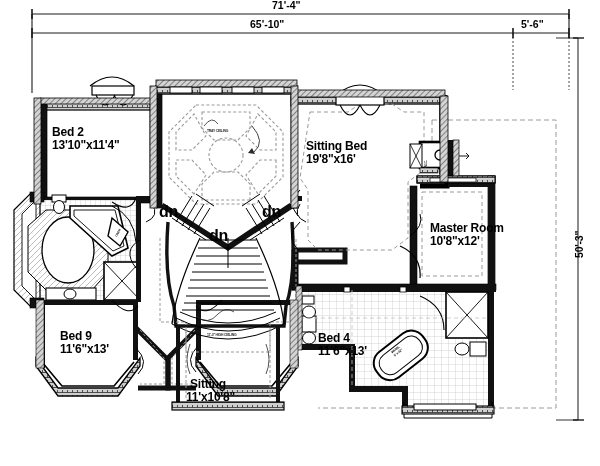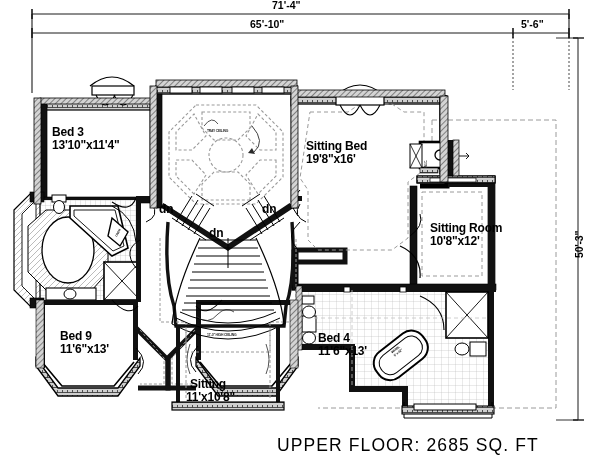--- a/index.html
+++ b/index.html
@@ -32,21 +32,21 @@
   }
   .room-name {
     font-size: 12px;
     font-weight: 600;
   }
   .room-dim {
     font-size: 12px;
     font-weight: 600;
   }
   .dn-lbl {
-    font-size: 12px;
+    font-size: 16px;
     font-weight: 700;
   }
   .dim-lbl {
     font-size: 10.5px;
     font-weight: 700;
     letter-spacing: 0px;
   }
   .dim-lbl-vert {
     font-size: 10.5px;
     font-weight: 700;
@@ -442,27 +442,27 @@
 
     <g stroke="#000" stroke-width="0.9" fill="#ffffff">
       <rect x="170" y="87" width="22" height="6"></rect>
       <rect x="200" y="87" width="22" height="6"></rect>
       <rect x="232" y="87" width="22" height="6"></rect>
       <rect x="262" y="87" width="22" height="6"></rect>
     </g>
 
   </svg>
 
-  <div class="lbl room-name" style="left:52px; top:126px;">Bed 3</div>
+  <div class="lbl room-name" style="left:52px; top:126px;">Bed 2</div>
   <div class="lbl room-dim" style="left:52px; top:139px;">13'10"x11'4"</div>
 
   <div class="lbl room-name" style="left:306px; top:140px;">Sitting Bed</div>
   <div class="lbl room-dim" style="left:306px; top:153px;">19'8"x16'</div>
 
-  <div class="lbl room-name" style="left:430px; top:222px;">Sitting Room</div>
+  <div class="lbl room-name" style="left:430px; top:222px;">Master Room</div>
   <div class="lbl room-dim" style="left:430px; top:235px;">10'8"x12'</div>
 
   <div class="lbl room-name" style="left:60px; top:330px;">Bed 9</div>
   <div class="lbl room-dim" style="left:60px; top:343px;">11'6"x13'</div>
 
   <div class="lbl room-name" style="left:318px; top:332px;">Bed 4</div>
   <div class="lbl room-dim" style="left:318px; top:345px;">11'6"x13'</div>
 
   <div class="lbl room-name" style="left:190px; top:378px;">Sitting</div>
   <div class="lbl room-dim" style="left:186px; top:391px;">11'x10'8"</div>
@@ -476,15 +476,14 @@
   <div class="lbl tiny-lbl" style="left:207px; top:334px;">11'-0" HIGH CEILING</div>
   <div class="lbl tiny-lbl-rot" style="left:425px; top:168px;">W.I.C.</div>
   <div class="lbl tiny-lbl" style="left:391px; top:352px; transform:rotate(-38deg); transform-origin:left top;">WHIRL
 6' x 42"</div>
 
   <div class="lbl dim-lbl" style="left:272px; top:0px;">71'-4"</div>
   <div class="lbl dim-lbl" style="left:250px; top:19px;">65'-10"</div>
   <div class="lbl dim-lbl" style="left:521px; top:19px;">5'-6"</div>
   <div class="lbl dim-lbl-vert" style="left:574px; top:258px;">50'-3"</div>
 
-  <div class="title-lbl" style="left:277px; top:435px;">UPPER FLOOR: 2685 SQ. FT</div>
 
 </div>
 
 </body></html>

